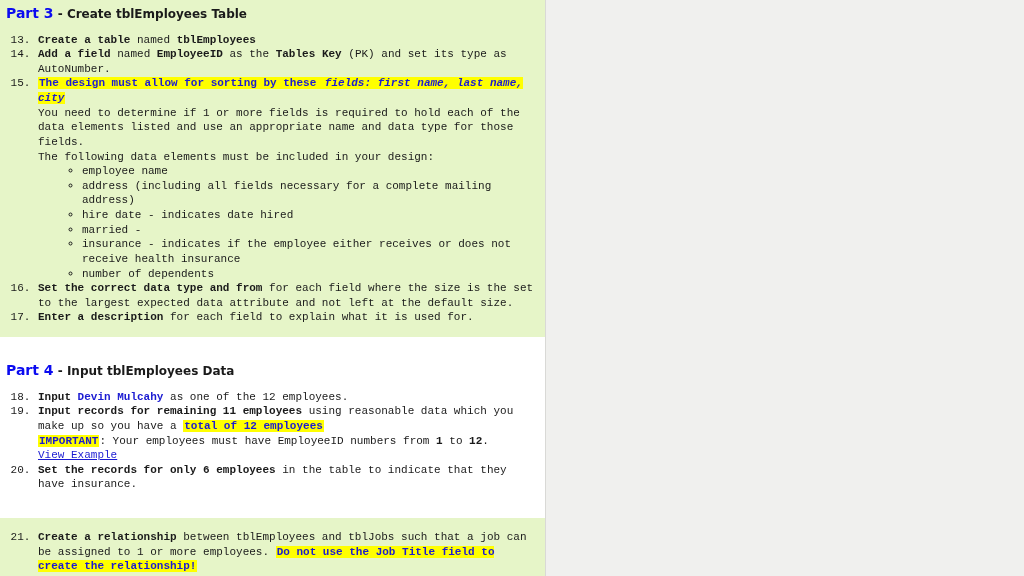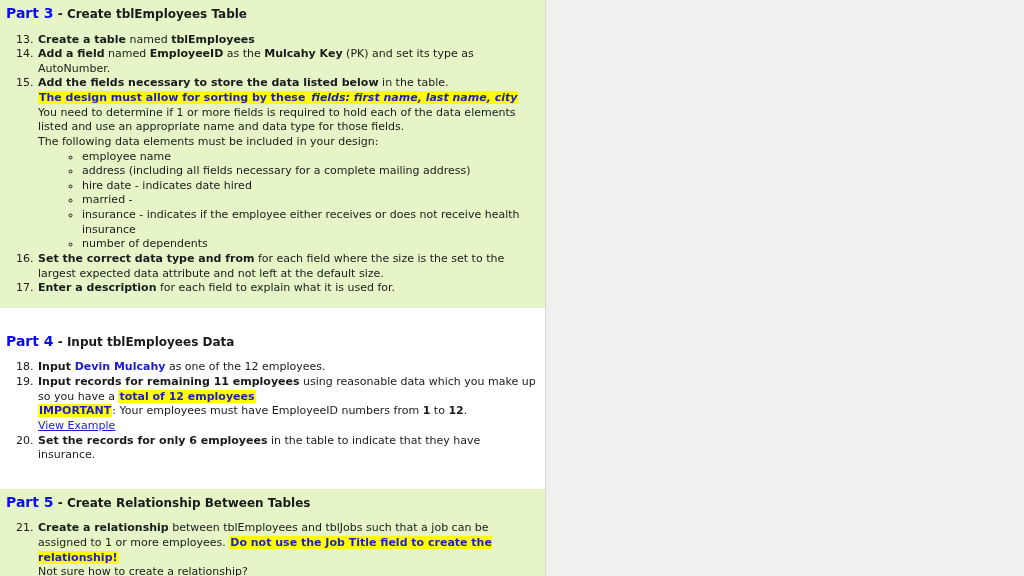--- a/index.html
+++ b/index.html
@@ -19,21 +19,21 @@
     display:flex; flex-direction:column; line-height:1.33; overflow:hidden;
   }
   .right-panel{flex:1 1 auto; background:var(--bg-gray); border-left:1px solid var(--edge);}
   .section{padding:2px 8px 12px 6px;}
   .section.green{background:var(--green);}
   .section.white{background:var(--white); padding-top:22px;}
   .section.grow{flex:1 0 auto; margin-top:14px;}
   .part-heading{font-weight:bold; font-size:12px; line-height:1.3; padding-top:2px;}
   .part-num{color:var(--head-blue); font-size:14px;}
   ol{margin:10px 0 0 0; padding-left:31px;}
-  ol > li{margin:0; padding-left:1px;}
+  ol > li{margin:0; padding-left:1px;font-family:Liberation Mono, monospace;}
   ul{list-style-type:circle; margin:0; padding-left:44px;}
   ul > li{margin:0;}
   .line{margin:0;}
   a{cursor:pointer;}
   .s-b{font-weight:bold;}
   .s-i{font-style:italic;}
   .s-blue{color:var(--blue);}
   .s-hl{background:var(--hl); padding:0 1px;}
   .s-u{text-decoration:underline;text-align:right;}
 </style>
@@ -42,24 +42,23 @@
 
 <div class="page">
   <div class="content-col" id="content">
       <div class="section green">
         <div class="part-heading"><span class="part-num">Part 3</span><span> - Create tblEmployees Table</span></div>
         <ol start="13">
           <li>
             <div class="line"><span class="s-b">Create a table</span><span> named </span><span class="s-b">tblEmployees</span></div>
           </li>
           <li>
-            <div class="line"><span class="s-b">Add a field</span><span> named </span><span class="s-b">EmployeeID</span><span> as the </span><span class="s-b">Mulcahy Key</span><span> (PK) and set its type as AutoNumber.</span></div>
+            <div class="line"><span class="s-b">Add a field</span><span> named </span><span class="s-b">EmployeeID</span><span> as the </span><span class="s-b">Tables Key</span><span> (PK) and set its type as AutoNumber.</span></div>
           </li>
           <li>
-            <div class="line"><span class="s-b">Add the fields necessary to store the data listed below</span><span> in the table.</span></div>
             <div class="line"><span class="s-b s-blue s-hl">The design must allow for sorting by these </span><span class="s-b s-blue s-hl s-i">fields: first name, last name, city</span></div>
             <div class="line"><span>You need to determine if 1 or more fields is required to hold each of the data elements listed and use an appropriate name and data type for those fields.</span></div>
             <div class="line"><span>The following data elements must be included in your design:</span></div>
             <ul>
               <li>employee name</li>
               <li>address (including all fields necessary for a complete mailing address)</li>
               <li>hire date - indicates date hired</li>
               <li>married -</li>
               <li>insurance - indicates if the employee either receives or does not receive health insurance</li>
               <li>number of dependents</li>
@@ -83,21 +82,20 @@
             <div class="line"><span class="s-b">Input records for remaining 11 employees</span><span> using reasonable data which you make up so you have a </span><span class="s-b s-blue s-hl">total of 12 employees</span></div>
             <div class="line"><span class="s-b s-blue s-hl">IMPORTANT</span><span>: Your employees must have EmployeeID numbers from </span><span class="s-b">1</span><span> to </span><span class="s-b">12</span><span>.</span></div>
             <div class="line"><a class="s-blue s-u">View Example</a></div>
           </li>
           <li>
             <div class="line"><span class="s-b">Set the records for only 6 employees</span><span> in the table to indicate that they have insurance.</span></div>
           </li>
         </ol>
       </div>
       <div class="section green grow">
-        <div class="part-heading"><span class="part-num">Part 5</span><span> - Create Relationship Between Tables</span></div>
         <ol start="21">
           <li>
             <div class="line"><span class="s-b">Create a relationship</span><span> between tblEmployees and tblJobs such that a job can be assigned to 1 or more employees. </span><span class="s-b s-blue s-hl">Do not use the Job Title field to create the relationship!</span></div>
             <div class="line"><span>Not sure how to create a relationship?</span></div>
           </li>
         </ol>
       </div>
     </div>
   <div class="right-panel"></div>
 </div>

